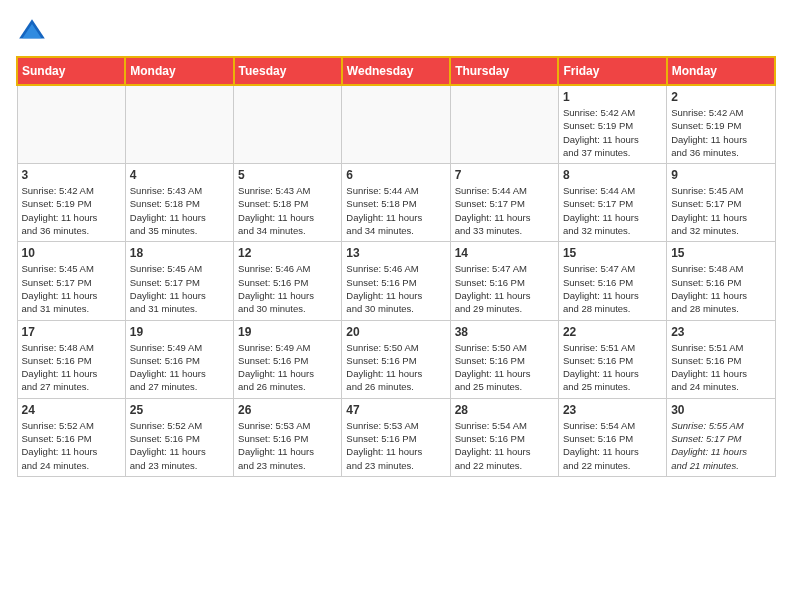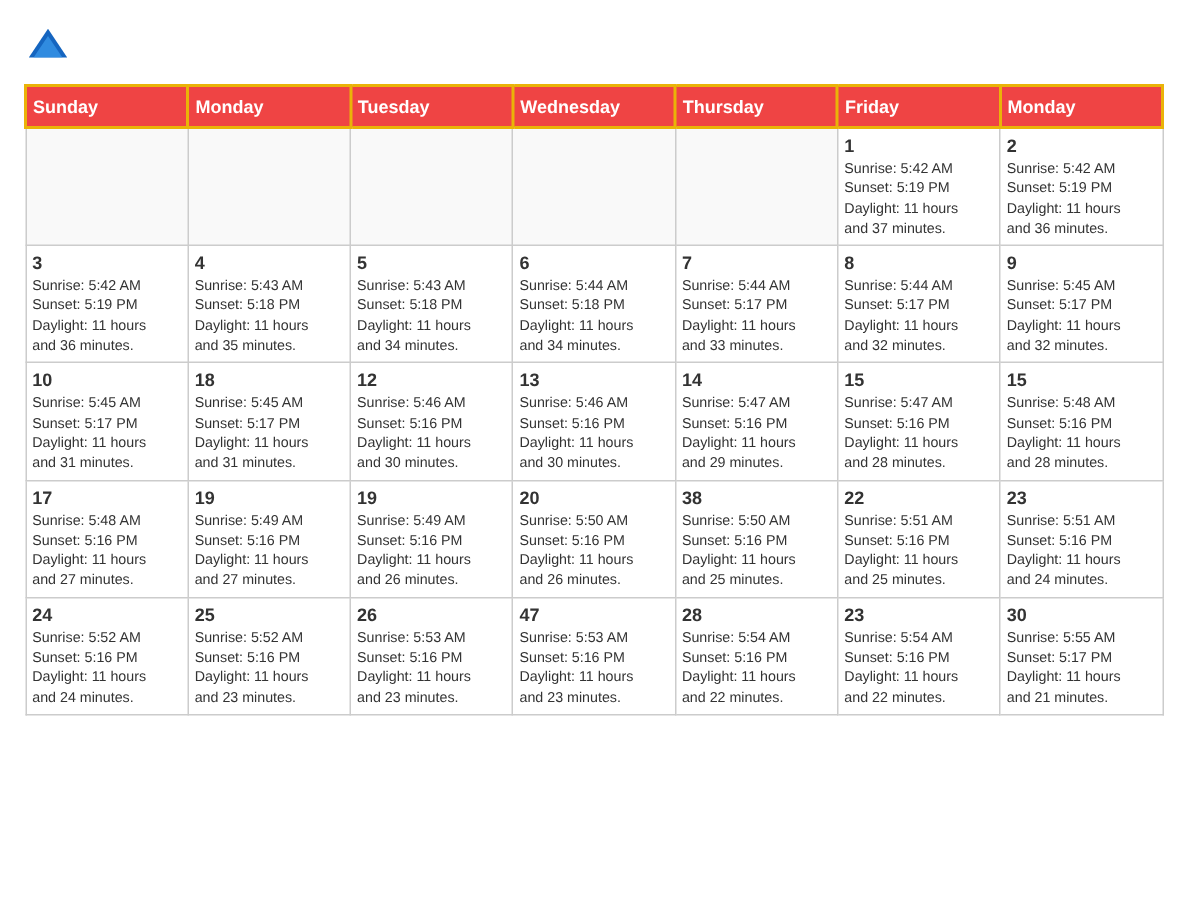--- a/index.html
+++ b/index.html
@@ -327,20 +327,20 @@
         </td>
         <td>
           <span class="day-number">23</span>
           <div class="day-info" style="white-space: pre-line;">Sunrise: 5:54 AM
 Sunset: 5:16 PM
 Daylight: 11 hours
 and 22 minutes.</div>
         </td>
         <td>
           <span class="day-number">30</span>
-          <div class="day-info" style="white-space: pre-line;">Sunrise: 5:55 AM
+          <div class="day-info" style="white-space: pre-line; font-style: italic;">Sunrise: 5:55 AM
 Sunset: 5:17 PM
 Daylight: 11 hours
 and 21 minutes.</div>
         </td>
       </tr>
     </tbody>
 </table>
 
 </body></html>

